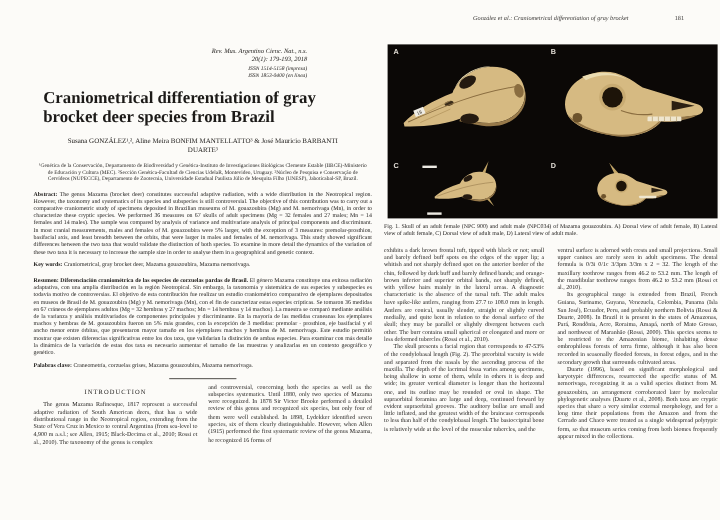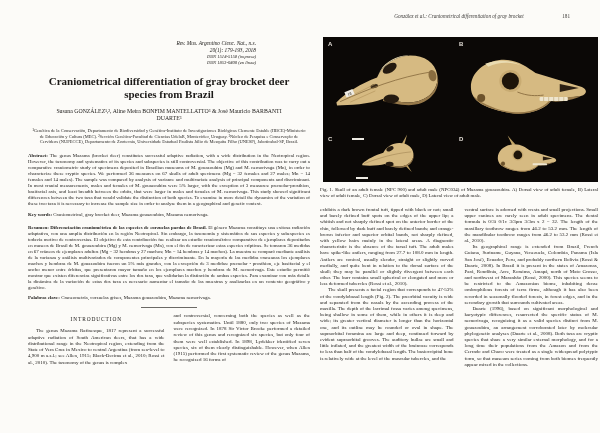--- a/index.html
+++ b/index.html
@@ -6,21 +6,21 @@
   .canvas{position:relative;width:600px;height:433px;background:#fcfbf8;overflow:hidden;
           font-family:"Liberation Serif","DejaVu Serif",serif;color:#1c1a18;}
   
   .running{position:absolute;left:320px;top:13px;width:278px;font-size:5.2px;
            font-style:italic;text-align:center;color:#3c3a38;line-height:1.2;}
   .pageno{position:absolute;right:28px;top:0;font-style:normal;}
   
   .page-left{position:absolute;left:28px;top:40px;width:282px;}
   .cit{text-align:right;padding-right:54px;font-size:5.4px;font-style:italic;line-height:1.3;}
   .cit .issn{font-size:4.6px;}
-  .title{margin-top:9px;font-size:11px;font-weight:bold;text-align:center;line-height:1.18;padding:0 8px;}
+  .title{margin-top:9px;font-size:14px;font-weight:bold;text-align:left;line-height:1.18;padding:0 8px;}
   .authors{margin-top:7px;font-size:5.8px;text-align:center;max-width:236px;margin-left:auto;margin-right:auto;line-height:1.3;}
   .affil{margin-top:5px;font-size:4.5px;text-align:center;line-height:1.25;color:#2a2826;padding:0 4px;}
   .blk{margin-top:8px;font-size:4.9px;text-align:justify;line-height:1.24;}
   .kw{margin-top:4px;font-size:4.9px;text-align:justify;}
   .lbl{font-weight:bold;}
   .subt{font-weight:bold;}
   .divider{width:56px;height:0;border-top:0.8px solid #6b6965;margin:7px auto 5px;}
   .cols{display:flex;gap:9px;}
   .col{flex:1;font-size:5px;text-align:justify;line-height:1.26;}
   .intro-h{font-size:5.4px;text-align:center;letter-spacing:0.9px;margin:3px 0 5px;}

